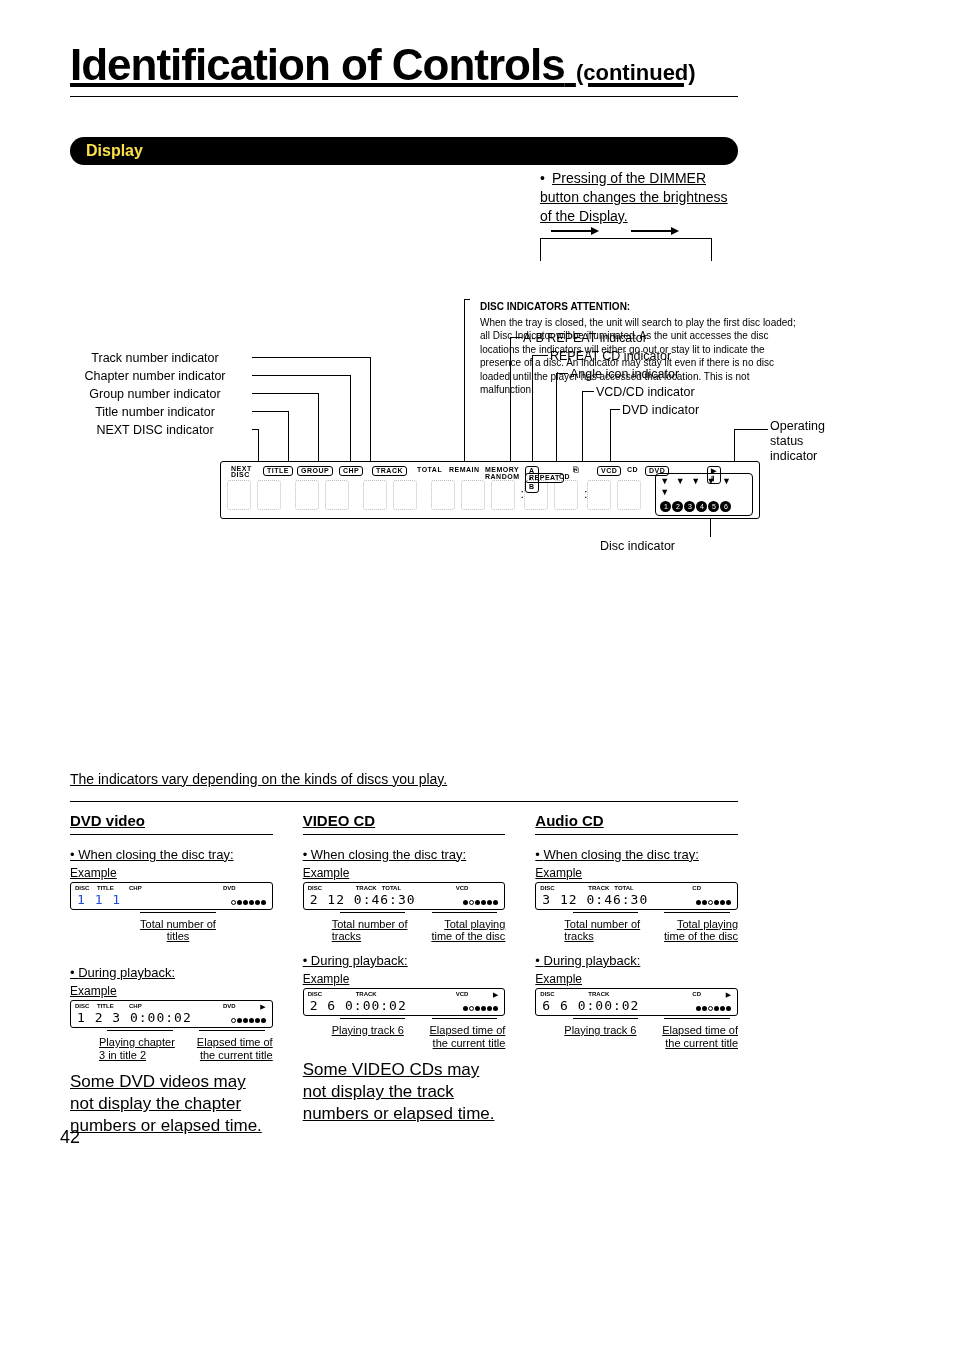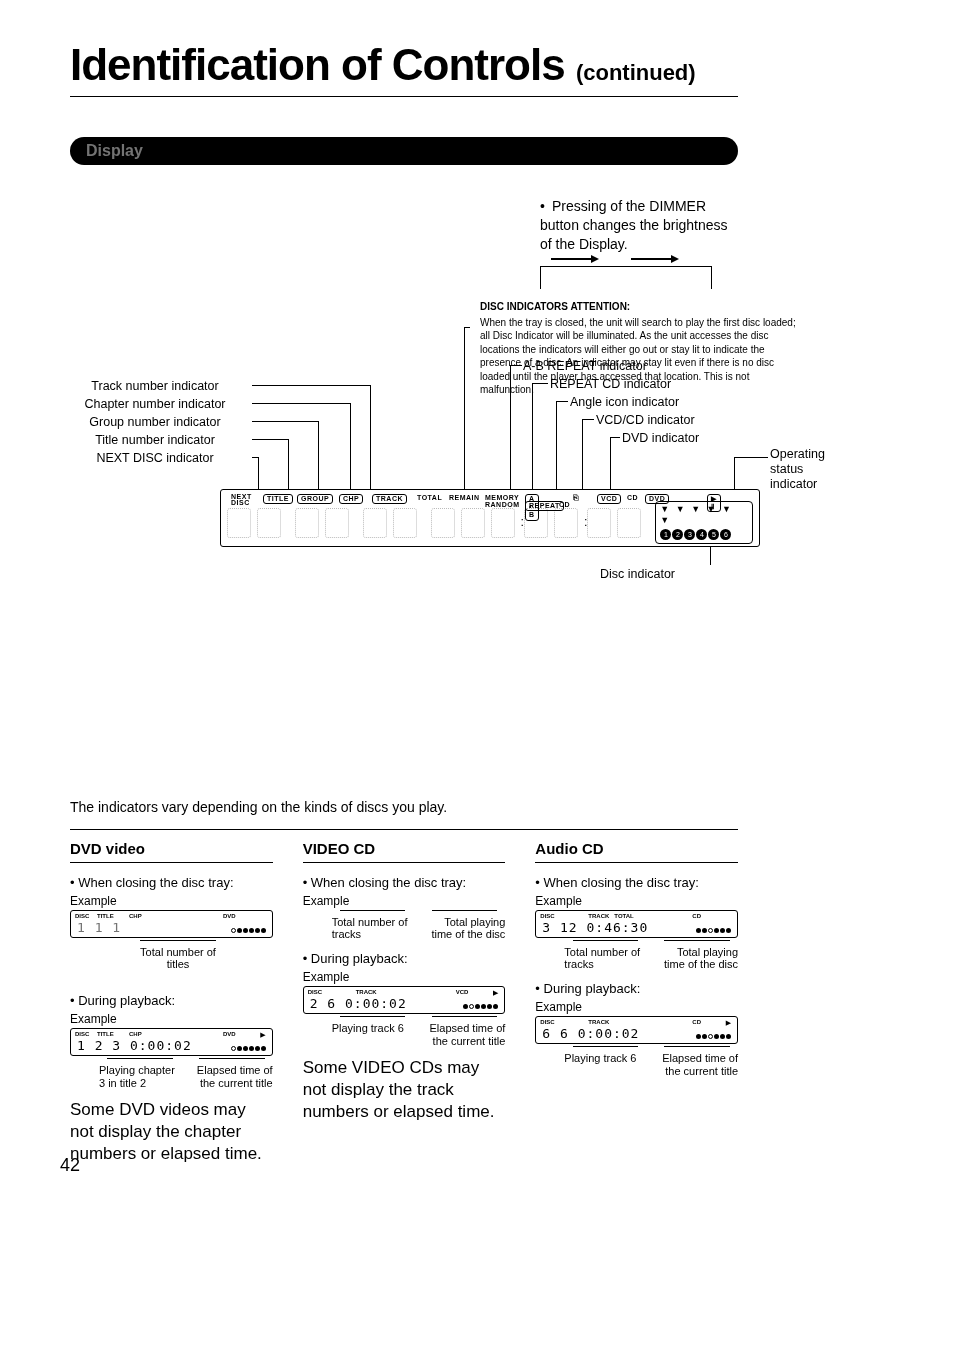--- a/index.html
+++ b/index.html
@@ -8,45 +8,46 @@
     font-family: "Helvetica Neue", Arial, sans-serif;
     background: #fff;
     color: #000;
     width: 954px;
   }
   .page {
     padding: 40px 32px 30px 70px;
     box-sizing: border-box;
     width: 770px;
     position: relative;
+    text-decoration: underline;
   }
   .title {
     font-size: 44px;
     font-weight: 700;
     letter-spacing: -1px;
     margin-bottom: 4px;
   }
   .title .cont {
     font-size: 22px;
     font-weight: 700;
     letter-spacing: 0;
   }
   .hr-thin {
     border: none;
     border-top: 1px solid #000;
     margin: 6px 0 40px 0;
   }
   .section-pill {
     background: #000;
-    color: #737373;
+    color: #fde047;
     border-radius: 14px;
     padding: 5px 16px;
     font-weight: 700;
     font-size: 16px;
-    margin-bottom: 32px;
+    margin-bottom: 4px;
   }
   .dimmer-note {
     margin-left: 470px;
     font-size: 14px;
     line-height: 1.35;
     margin-bottom: 12px;
   }
   .bullet { display:inline-block; width:12px; }
   .arrows-row {
     margin-left: 470px;
@@ -126,21 +127,21 @@
     border:1px solid #000;
     border-radius:3px;
     height: 28px;
     padding: 2px 4px;
     box-sizing:border-box;
     position: relative;
     font-size: 6px;
     margin-bottom: 2px;
   }
   .mini-display .mini-top span { position:absolute; top:2px; font-weight:700; }
-  .mini-display .digits { position:absolute; top:9px; left:6px; font-family: monospace; font-size:13px; letter-spacing:1px; color:#737373; }
+  .mini-display .digits { position:absolute; top:9px; left:6px; font-family: monospace; font-size:13px; letter-spacing:1px; color:#1d4ed8; }
   .mini-display .digits.dark { color:#000; }
   .mini-display .type-badge { position:absolute; top:2px; font-size:6px; font-weight:700; }
   .mini-display .circles { position:absolute; right:6px; bottom:3px; }
   .mini-display .circles span { display:inline-block; width:5px; height:5px; border-radius:50%; background:#000; margin-left:1px; }
   .mini-display .circles span.hollow { background:#fff; border:1px solid #000; box-sizing:border-box; }
   .mini-display .play-tri { position:absolute; right:6px; top:2px; font-size:7px; }
 
   .bracket-row { display:flex; font-size:11px; line-height:1.15; gap:10px; margin-top:2px;margin-left:29px; }
   .bracket { flex:1; position:relative; padding-top:6px; }
   .bracket::before {
@@ -328,20 +329,30 @@
         <div class="bracket" style="text-align:right;">Elapsed time of the current title</div>
       </div>
       <div class="col-note">Some DVD videos may not display the chapter numbers or elapsed time.</div>
     </div>
 
     <div class="col">
       <h3>VIDEO CD</h3>
       <div class="underline"></div>
       <div class="sub">• <span>When closing the disc tray:</span></div>
       <div class="example">Example</div>
+      <div class="mini-display">
+        <div class="mini-top">
+          <span style="left:4px;">DISC</span>
+          <span style="left:52px;">TRACK</span>
+          <span style="left:78px;">TOTAL</span>
+        </div>
+        <span class="type-badge" style="right:36px;">VCD</span>
+        <div class="digits dark">2    12  0:46:30</div>
+        <div class="circles"><span></span><span class="hollow"></span><span></span><span></span><span></span><span></span></div>
+      </div>
       <div class="bracket-row">
         <div class="bracket">Total number of tracks</div>
         <div class="bracket" style="text-align:right;">Total playing time of the disc</div>
       </div>
 
       <div class="sub" style="margin-top:10px;">• <span>During playback:</span></div>
       <div class="example">Example</div>
       <div class="mini-display">
         <div class="mini-top">
           <span style="left:4px;">DISC</span>

